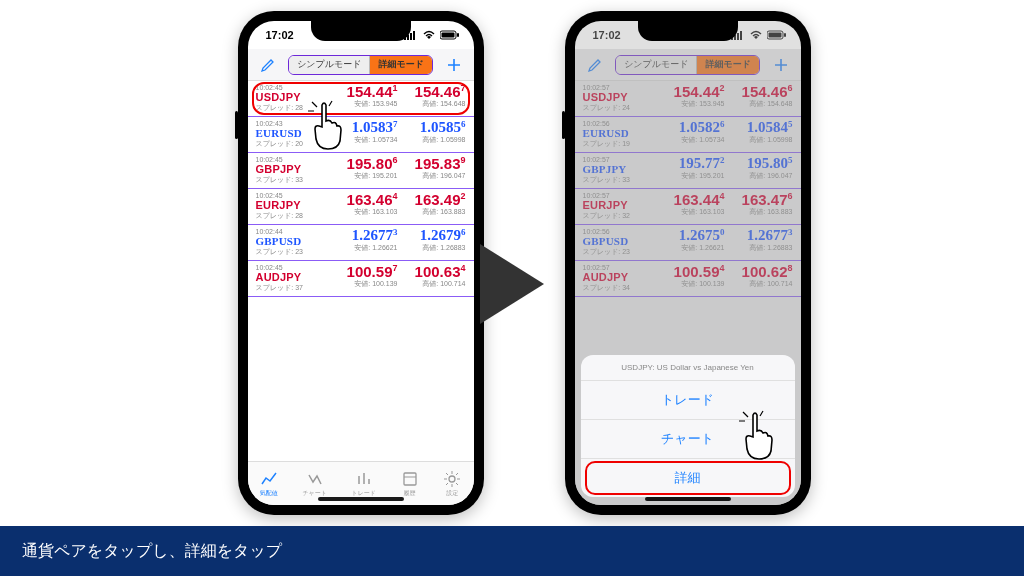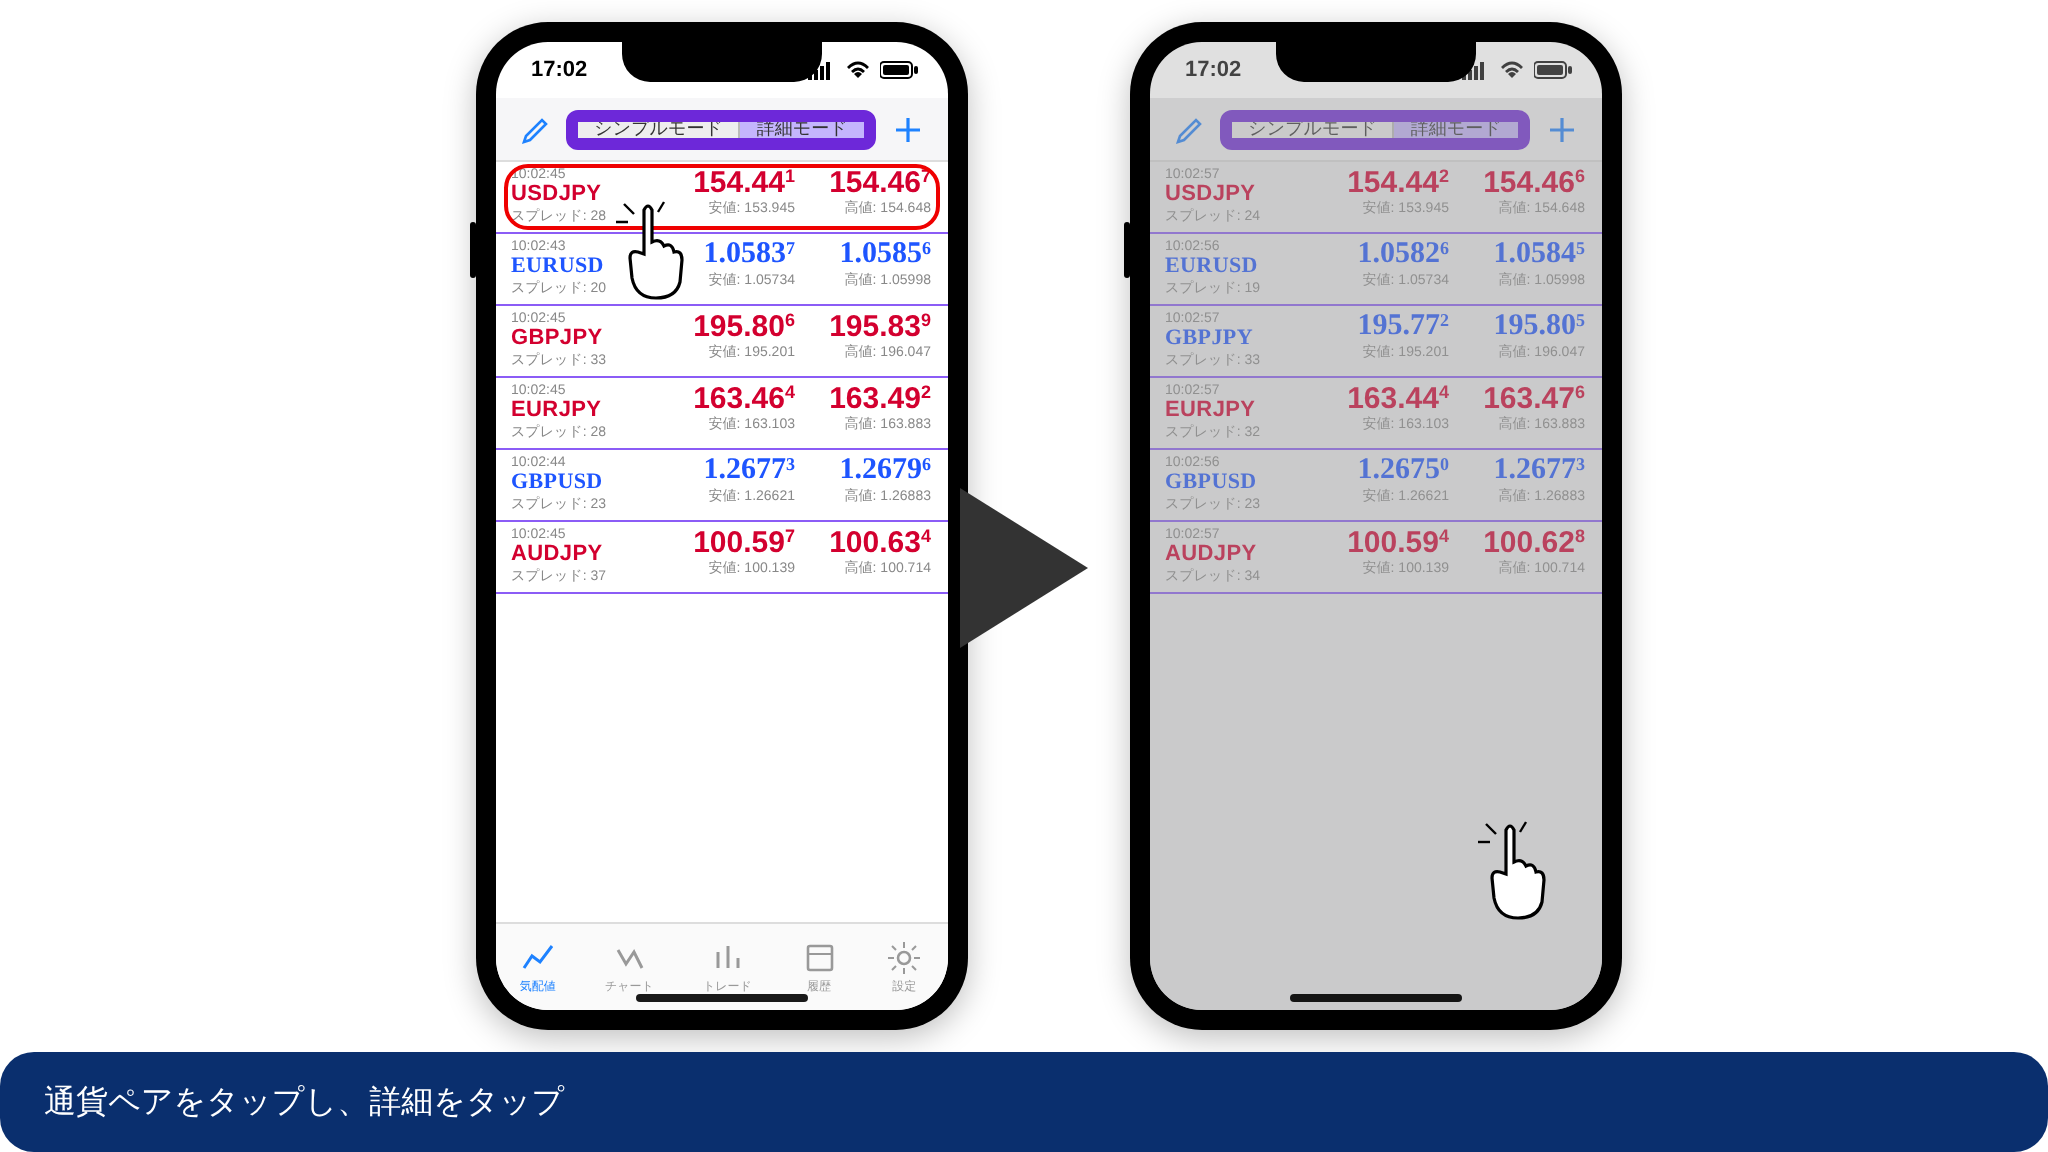--- a/index.html
+++ b/index.html
@@ -77,33 +77,33 @@
     border-bottom: 1px solid #ddd;
     flex-shrink:0;
   }
   .icon-btn {
     width: 24px; height: 24px;
     display:flex;align-items:center;justify-content:center;
     color:#1e82ff;
   }
   .segmented {
     display: flex;
-    border: 6px solid #6d28d9;
+    border: 1px solid #6d28d9;
     border-radius: 6px;
     overflow: hidden;
     height: 20px;
     font-size: 9px;
   }
   .seg {
     padding: 0 8px;
     display:flex;align-items:center;justify-content:center;
     color:#333;
     background:#eee;
   }
-  .seg.active { background:#c4b5fd; font-weight:400; }
+  .seg.active { background:#f97316; font-weight:700; }
   .seg:first-child { border-right:1px solid #bbb; }
   .quotes {
     flex: 1;
     overflow: hidden;
     background:#fff;
   }
   .quote-row {
     border-bottom: 1px solid #8b5cf6;
     padding: 3px 8px 3px 8px;
     display:grid;
@@ -224,21 +224,20 @@
     left:0;right:0;bottom:0;
     height:50px;
     background:#0a2f6e;
     color:#fff;
     display:flex;
     align-items:center;
     justify-content:space-between;
     padding:0 22px;
     font-size:16px;
     font-weight:500;
-    border-radius:17px;
   }
   .footer .right{ font-style:italic; font-weight:700; }
 </style>
 </head>
 <body>
 
 <div class="stage">
 
   <div class="phone">
     <div class="screen">
@@ -478,20 +477,26 @@
               <div class="q-time">10:02:57</div>
               <div class="q-sym">AUDJPY</div>
               <div class="q-spread">スプレッド: 34</div>
             </div>
             <div class="q-price"><span class="big">100.59<sup>4</sup></span><span>安値: 100.139</span></div>
             <div class="q-price"><span class="big">100.62<sup>8</sup></span><span>高値: 100.714</span></div>
           </div>
         </div>
 
       <div class="sheet-overlay">
+        <div class="sheet">
+          <div class="sheet-title">USDJPY: US Dollar vs Japanese Yen</div>
+          <div class="sheet-opt">トレード</div>
+          <div class="sheet-opt">チャート</div>
+          <div class="sheet-opt hl">詳細</div>
+        </div>
 
         <div class="hand" style="right:22px;bottom:44px;">
           <svg viewBox="0 0 44 52">
               <g stroke="#000" stroke-width="1.6" fill="#fff">
                 <path d="M18 6 Q20 2 22 6 L22 22 Q26 20 28 24 Q32 22 33 27 Q37 26 37 31 L36 42 Q34 50 24 50 Q14 50 12 40 L11 30 Q11 26 15 27 L18 28 Z"></path>
               </g>
               <g stroke="#000" stroke-width="1.2">
                 <line x1="8" y1="3" x2="13" y2="8"></line>
                 <line x1="28" y1="2" x2="25" y2="7"></line>
                 <line x1="4" y1="12" x2="10" y2="12"></line>

